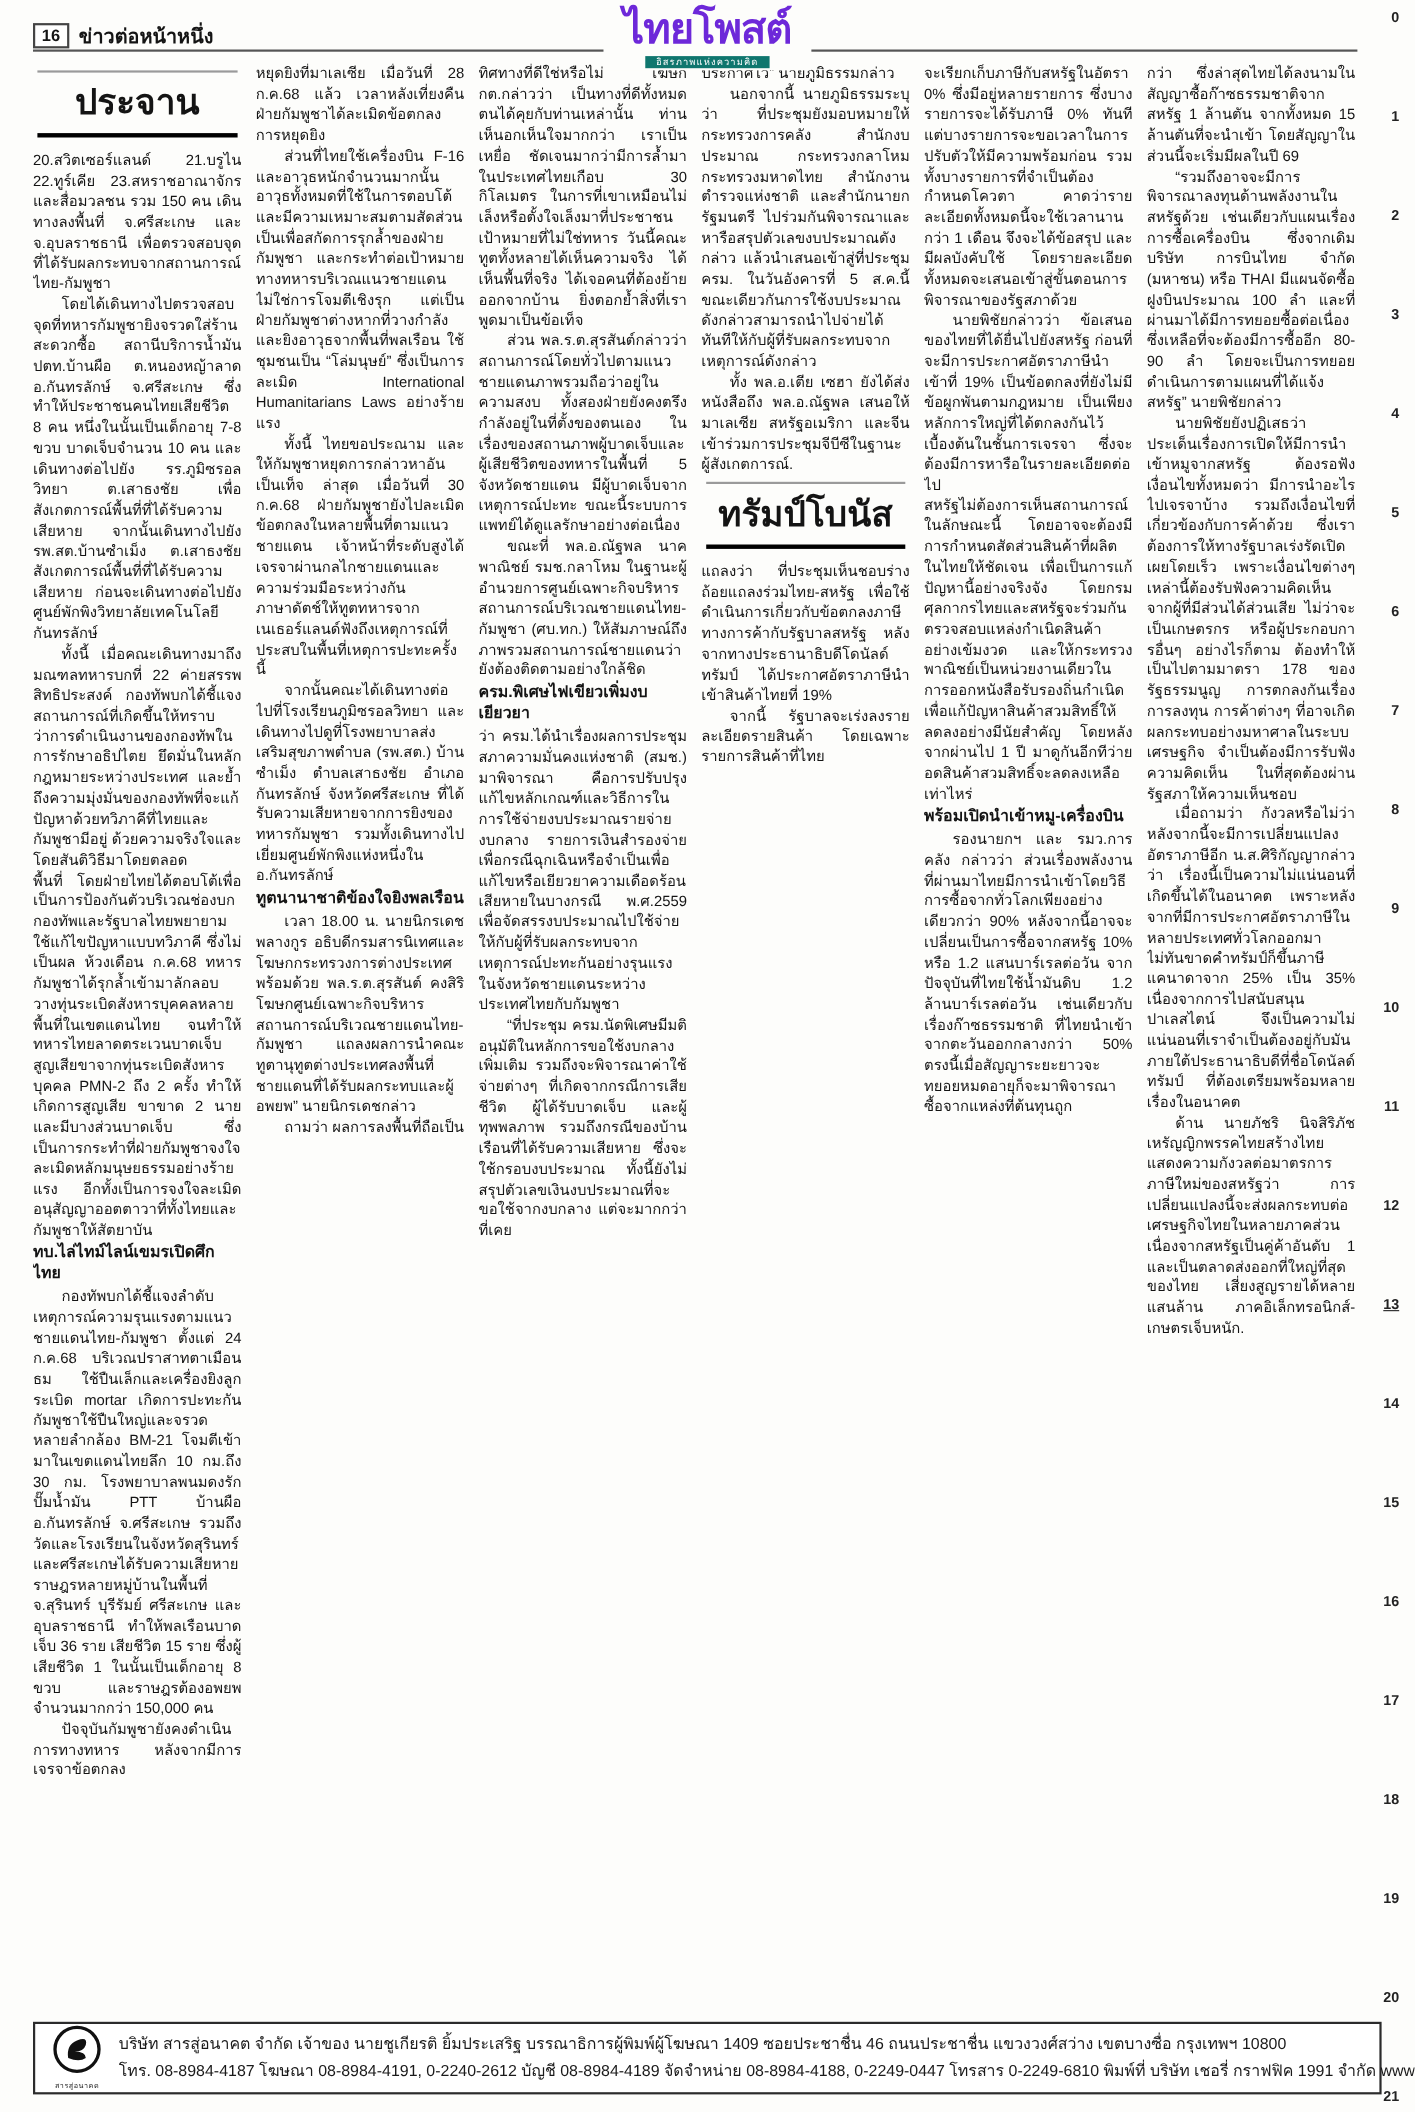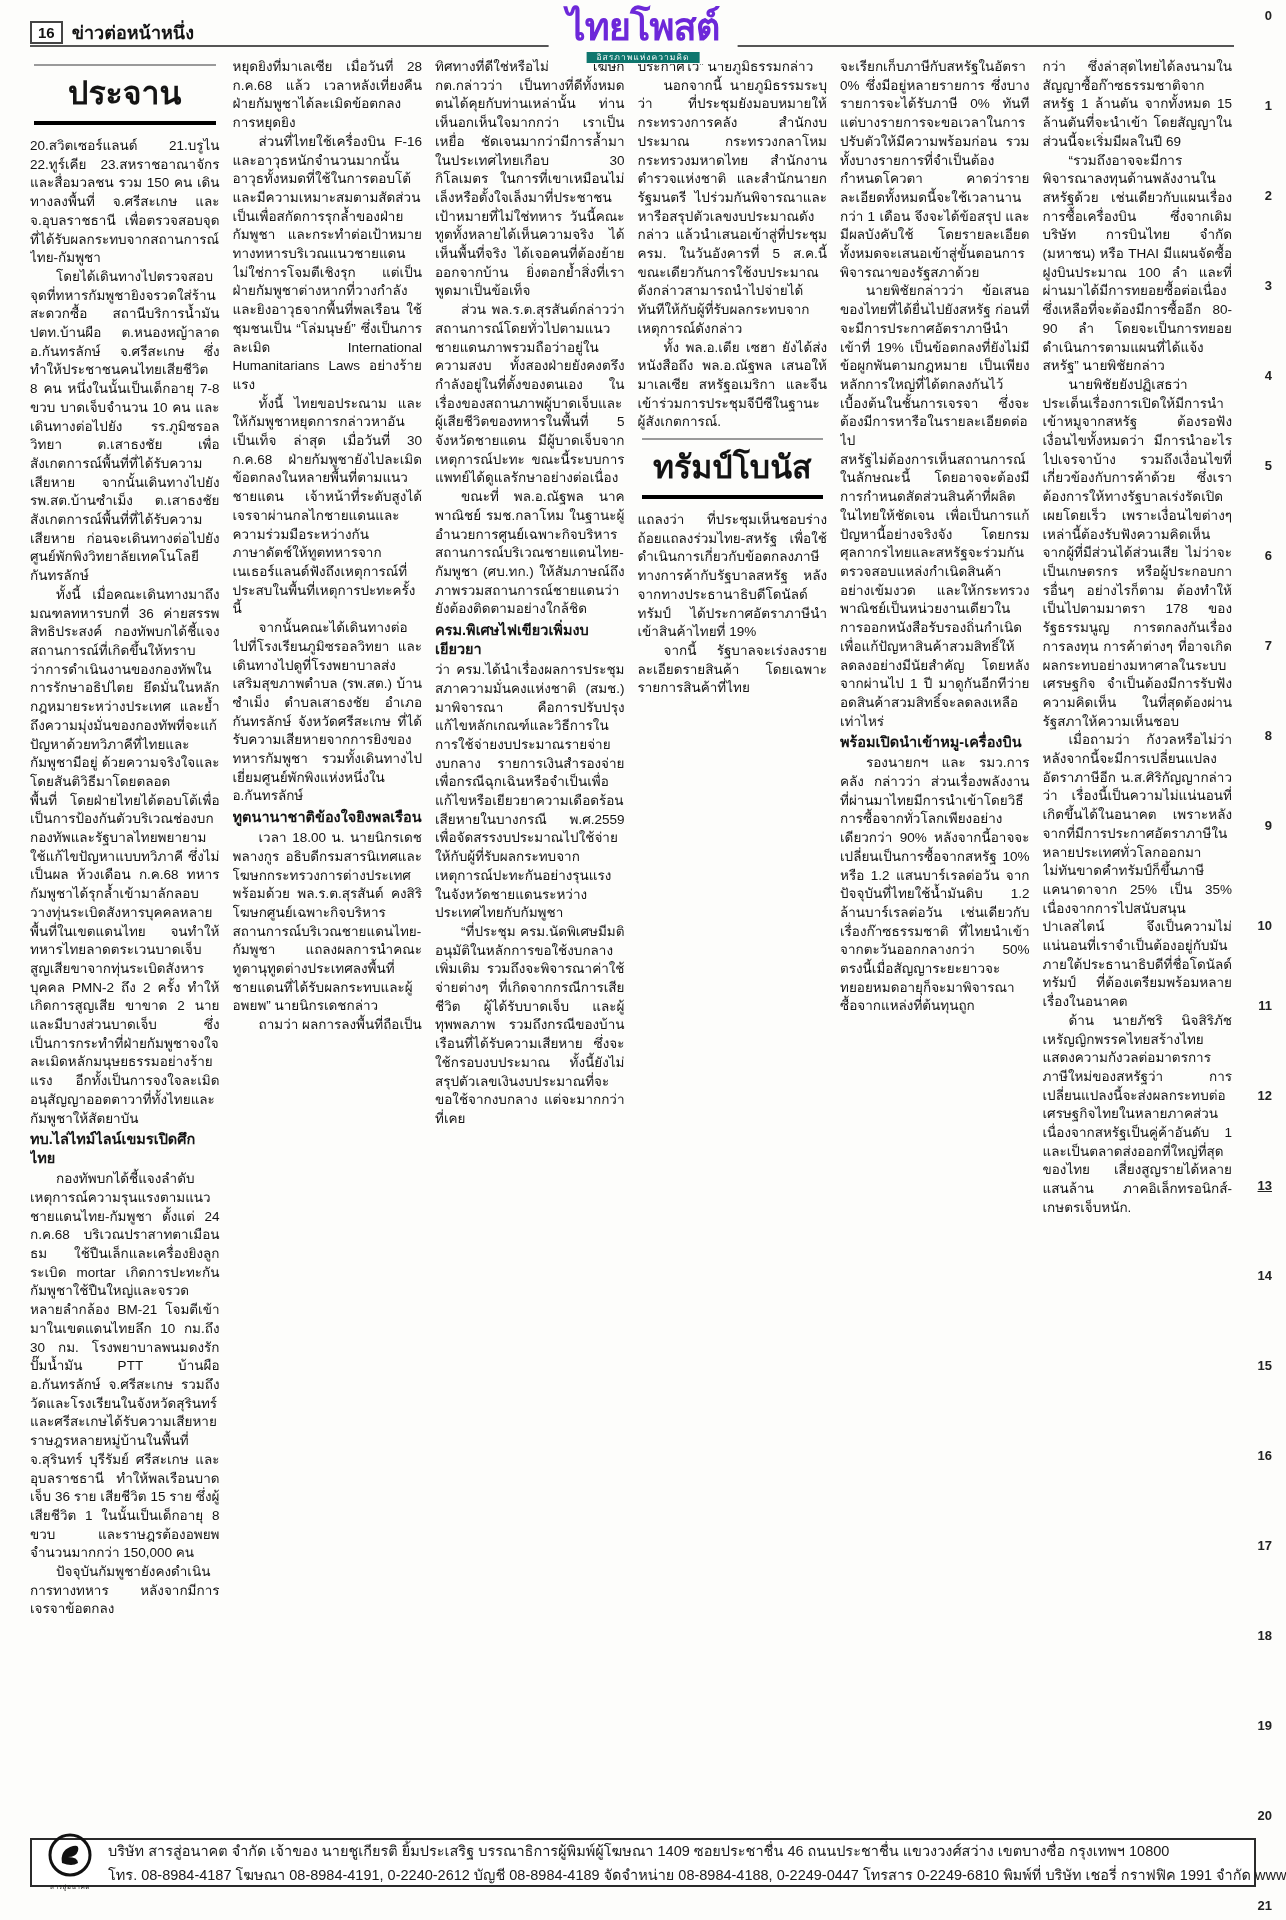--- a/index.html
+++ b/index.html
@@ -31,21 +31,21 @@
   h2.section-head{
     text-align:center;font-weight:bold;font-size:32px;line-height:30px;margin:6px 4px 12px;
     padding:12px 0 13px;border-top:2px solid #9a9a9a;border-bottom:4px solid #000;
   }
   h3.subhead{font-weight:bold;font-size:14.5px;line-height:19px;margin:2px 0;}
   
   .ruler{position:absolute;top:0;right:0;width:40px;height:1920px;}
   .ruler-num{position:absolute;right:14px;font-size:13px;font-weight:bold;color:#222;}
   
   .footer{
-    position:absolute;left:30px;right:30px;top:1838px;height:49px;
+    position:absolute;left:30px;right:30px;top:1838px;height:66px;
     border:2px solid #2b2b2b;background:#fff;display:flex;align-items:center;padding:0 12px;box-sizing:border-box;
   }
   .footer-logo{width:52px;flex:0 0 52px;text-align:center;}
   .footer-logo-label{font-size:6.5px;letter-spacing:.5px;color:#111;display:block;margin-top:1px;}
   .footer-text{margin-left:12px;flex:1;}
   .footer-line{font-size:14.5px;line-height:24px;color:#1a1a1a;white-space:nowrap;overflow:hidden;}
 </style>
 </head>
 <body>
 
@@ -59,21 +59,21 @@
     <div class="masthead-logo">ไทยโพสต์</div>
     <div class="masthead-tagline">อิสรภาพแห่งความคิด</div>
   </div>
 </div>
 
 <div class="columns">
     <div class="col">
       <h2 class="section-head">ประจาน</h2>
       <p class="noindent">20.สวิตเซอร์แลนด์ 21.บรูไน 22.ทูร์เคีย 23.สหราชอาณาจักร และสื่อมวลชน รวม 150 คน เดินทางลงพื้นที่ จ.ศรีสะเกษ และ จ.อุบลราชธานี เพื่อตรวจสอบจุดที่ได้รับผลกระทบจากสถานการณ์ไทย-กัมพูชา</p>
       <p>โดยได้เดินทางไปตรวจสอบจุดที่ทหารกัมพูชายิงจรวดใส่ร้านสะดวกซื้อ สถานีบริการน้ำมัน ปตท.บ้านผือ ต.หนองหญ้าลาด อ.กันทรลักษ์ จ.ศรีสะเกษ ซึ่งทำให้ประชาชนคนไทยเสียชีวิต 8 คน หนึ่งในนั้นเป็นเด็กอายุ 7-8 ขวบ บาดเจ็บจำนวน 10 คน และเดินทางต่อไปยัง รร.ภูมิซรอลวิทยา ต.เสาธงชัย เพื่อสังเกตการณ์พื้นที่ที่ได้รับความเสียหาย จากนั้นเดินทางไปยัง รพ.สต.บ้านซำเม็ง ต.เสาธงชัย สังเกตการณ์พื้นที่ที่ได้รับความเสียหาย ก่อนจะเดินทางต่อไปยังศูนย์พักพิงวิทยาลัยเทคโนโลยีกันทรลักษ์</p>
-      <p>ทั้งนี้ เมื่อคณะเดินทางมาถึงมณฑลทหารบกที่ 36 ค่ายสรรพสิทธิประสงค์ กองทัพบกได้ชี้แจงสถานการณ์ที่เกิดขึ้นให้ทราบว่าการดำเนินงานของกองทัพในการรักษาอธิปไตย ยึดมั่นในหลักกฎหมายระหว่างประเทศ และย้ำถึงความมุ่งมั่นของกองทัพที่จะแก้ปัญหาด้วยทวิภาคีที่ไทยและกัมพูชามีอยู่ ด้วยความจริงใจและโดยสันติวิธีมาโดยตลอด</p>
+      <p>ทั้งนี้ เมื่อคณะเดินทางมาถึงมณฑลทหารบกที่ 22 ค่ายสรรพสิทธิประสงค์ กองทัพบกได้ชี้แจงสถานการณ์ที่เกิดขึ้นให้ทราบว่าการดำเนินงานของกองทัพในการรักษาอธิปไตย ยึดมั่นในหลักกฎหมายระหว่างประเทศ และย้ำถึงความมุ่งมั่นของกองทัพที่จะแก้ปัญหาด้วยทวิภาคีที่ไทยและกัมพูชามีอยู่ ด้วยความจริงใจและโดยสันติวิธีมาโดยตลอด</p>
       <p class="noindent">พื้นที่ โดยฝ่ายไทยได้ตอบโต้เพื่อเป็นการป้องกันตัวบริเวณช่องบก กองทัพและรัฐบาลไทยพยายามใช้แก้ไขปัญหาแบบทวิภาคี ซึ่งไม่เป็นผล ห้วงเดือน ก.ค.68 ทหารกัมพูชาได้รุกล้ำเข้ามาลักลอบวางทุ่นระเบิดสังหารบุคคลหลายพื้นที่ในเขตแดนไทย จนทำให้ทหารไทยลาดตระเวนบาดเจ็บสูญเสียขาจากทุ่นระเบิดสังหารบุคคล PMN-2 ถึง 2 ครั้ง ทำให้เกิดการสูญเสีย ขาขาด 2 นาย และมีบางส่วนบาดเจ็บ ซึ่งเป็นการกระทำที่ฝ่ายกัมพูชาจงใจละเมิดหลักมนุษยธรรมอย่างร้ายแรง อีกทั้งเป็นการจงใจละเมิดอนุสัญญาออตตาวาที่ทั้งไทยและกัมพูชาให้สัตยาบัน</p>
       <h3 class="subhead">ทบ.ไล่ไทม์ไลน์เขมรเปิดศึกไทย</h3>
       <p>กองทัพบกได้ชี้แจงลำดับเหตุการณ์ความรุนแรงตามแนวชายแดนไทย-กัมพูชา ตั้งแต่ 24 ก.ค.68 บริเวณปราสาทตาเมือนธม ใช้ปืนเล็กและเครื่องยิงลูกระเบิด mortar เกิดการปะทะกัน กัมพูชาใช้ปืนใหญ่และจรวดหลายลำกล้อง BM-21 โจมตีเข้ามาในเขตแดนไทยลึก 10 กม.ถึง 30 กม. โรงพยาบาลพนมดงรัก ปั๊มน้ำมัน PTT บ้านผือ อ.กันทรลักษ์ จ.ศรีสะเกษ รวมถึงวัดและโรงเรียนในจังหวัดสุรินทร์และศรีสะเกษได้รับความเสียหาย ราษฎรหลายหมู่บ้านในพื้นที่ จ.สุรินทร์ บุรีรัมย์ ศรีสะเกษ และอุบลราชธานี ทำให้พลเรือนบาดเจ็บ 36 ราย เสียชีวิต 15 ราย ซึ่งผู้เสียชีวิต 1 ในนั้นเป็นเด็กอายุ 8 ขวบ และราษฎรต้องอพยพจำนวนมากกว่า 150,000 คน</p>
       <p>ปัจจุบันกัมพูชายังคงดำเนินการทางทหาร หลังจากมีการเจรจาข้อตกลง</p>
     </div>
     <div class="col">
       <p class="noindent">หยุดยิงที่มาเลเซีย เมื่อวันที่ 28 ก.ค.68 แล้ว เวลาหลังเที่ยงคืน ฝ่ายกัมพูชาได้ละเมิดข้อตกลงการหยุดยิง</p>
       <p>ส่วนที่ไทยใช้เครื่องบิน F-16 และอาวุธหนักจำนวนมากนั้น อาวุธทั้งหมดที่ใช้ในการตอบโต้และมีความเหมาะสมตามสัดส่วน เป็นเพื่อสกัดการรุกล้ำของฝ่ายกัมพูชา และกระทำต่อเป้าหมายทางทหารบริเวณแนวชายแดน ไม่ใช่การโจมตีเชิงรุก แต่เป็นฝ่ายกัมพูชาต่างหากที่วางกำลังและยิงอาวุธจากพื้นที่พลเรือน ใช้ชุมชนเป็น “โล่มนุษย์” ซึ่งเป็นการละเมิด International Humanitarians Laws อย่างร้ายแรง</p>
       <p>ทั้งนี้ ไทยขอประณาม และให้กัมพูชาหยุดการกล่าวหาอันเป็นเท็จ ล่าสุด เมื่อวันที่ 30 ก.ค.68 ฝ่ายกัมพูชายังไปละเมิดข้อตกลงในหลายพื้นที่ตามแนวชายแดน เจ้าหน้าที่ระดับสูงได้เจรจาผ่านกลไกชายแดนและความร่วมมือระหว่างกัน</p>
       <p class="noindent">ภาษาดัตช์ให้ทูตทหารจากเนเธอร์แลนด์ฟังถึงเหตุการณ์ที่ประสบในพื้นที่เหตุการปะทะครั้งนี้</p>
@@ -118,21 +118,21 @@
     <div class="ruler-num" style="top: 8px;">0</div>
     <div class="ruler-num" style="top: 98px;">1</div>
     <div class="ruler-num" style="top: 188px;">2</div>
     <div class="ruler-num" style="top: 278px;">3</div>
     <div class="ruler-num" style="top: 368px;">4</div>
     <div class="ruler-num" style="top: 458px;">5</div>
     <div class="ruler-num" style="top: 548px;">6</div>
     <div class="ruler-num" style="top: 638px;">7</div>
     <div class="ruler-num" style="top: 728px;">8</div>
     <div class="ruler-num" style="top: 818px;">9</div>
-    <div class="ruler-num" style="top: 908px; margin-top: 10px;">10</div>
+    <div class="ruler-num" style="top: 908px;">10</div>
     <div class="ruler-num" style="top: 998px; margin-left: 40px;">11</div>
     <div class="ruler-num" style="top: 1088px;">12</div>
     <div class="ruler-num" style="top: 1178px; text-decoration: underline;">13</div>
     <div class="ruler-num" style="top: 1268px;">14</div>
     <div class="ruler-num" style="top: 1358px;">15</div>
     <div class="ruler-num" style="top: 1448px;">16</div>
     <div class="ruler-num" style="top: 1538px;">17</div>
     <div class="ruler-num" style="top: 1628px;">18</div>
     <div class="ruler-num" style="top: 1718px;">19</div>
     <div class="ruler-num" style="top: 1808px;">20</div>

